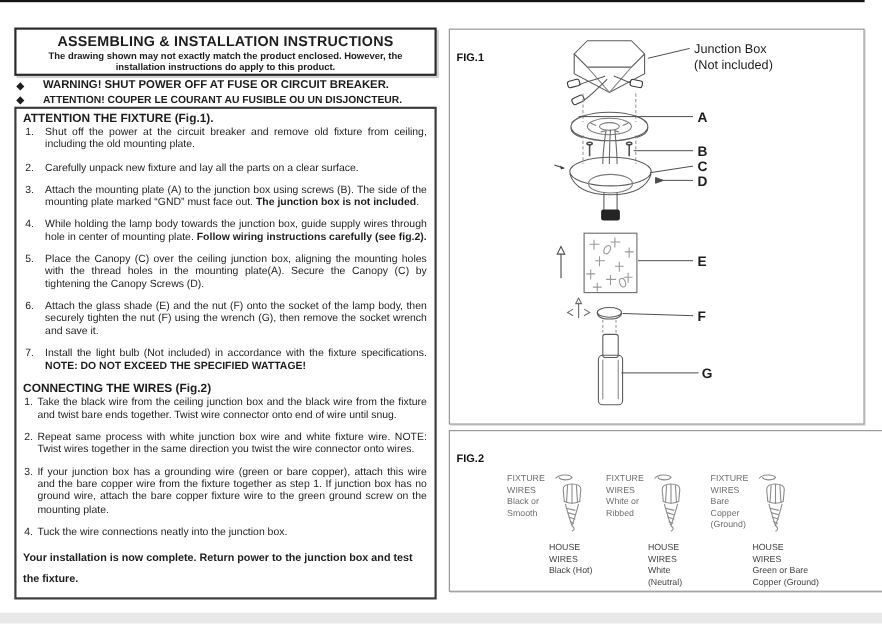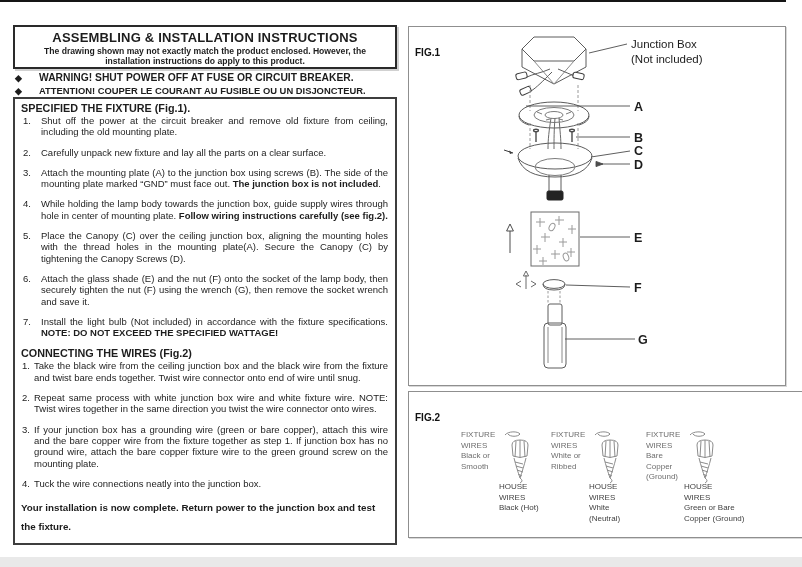--- a/index.html
+++ b/index.html
@@ -57,21 +57,21 @@
 
   .wire-group { position:absolute; width:120px; height:120px; }
   #wg-0 { left:44px; top:34px; }
   #wg-1 { left:134px; top:34px; }
   #wg-2 { left:229px; top:34px; }
   .fixture-label {
     position:absolute; left:8px; top:4px; width:46px;
     font-size:8px; line-height:10.6px; color:#6e6e6e; white-space:pre-line;
   }
   .house-label {
-    position:absolute; left:46px; top:56px; width:78px;
+    position:absolute; left:46px; top:67px; width:78px;
     font-size:8px; line-height:10.6px; color:#424242; white-space:pre-line;
   }
   .connector-art { position:absolute; left:46px; top:2px; }
 </style>
 </head>
 <body>
 
 <div class="top-line"></div>
 
 <div class="title-box">
@@ -84,21 +84,21 @@
     <span class="diamond">◆</span>
     <span>WARNING! SHUT POWER OFF AT FUSE OR CIRCUIT BREAKER.</span>
   </div>
   <div class="warn-row warn-2">
     <span class="diamond">◆</span>
     <span>ATTENTION! COUPER LE COURANT AU FUSIBLE OU UN DISJONCTEUR.</span>
   </div>
 </div>
 
 <div class="main-box">
-  <div class="sec-heading">SPECIFIED THE FIXTURE (Fig.1).</div>
+  <div class="sec-heading">ATTENTION THE FIXTURE (Fig.1).</div>
 
   <div class="step wide">
     <span class="num">1.</span><span>Shut off the power at the circuit breaker and remove old fixture from ceiling, including the old mounting plate.</span><b></b><span></span>
   </div>
   <div class="step wide">
     <span class="num">2.</span><span>Carefully unpack new fixture and lay all the parts on a clear surface.</span><b></b><span></span>
   </div>
   <div class="step wide">
     <span class="num">3.</span><span>Attach the mounting plate (A) to the junction box using screws (B). The side of the mounting plate marked “GND” must face out. </span><b>The junction box is not included</b><span>.</span>
   </div>

